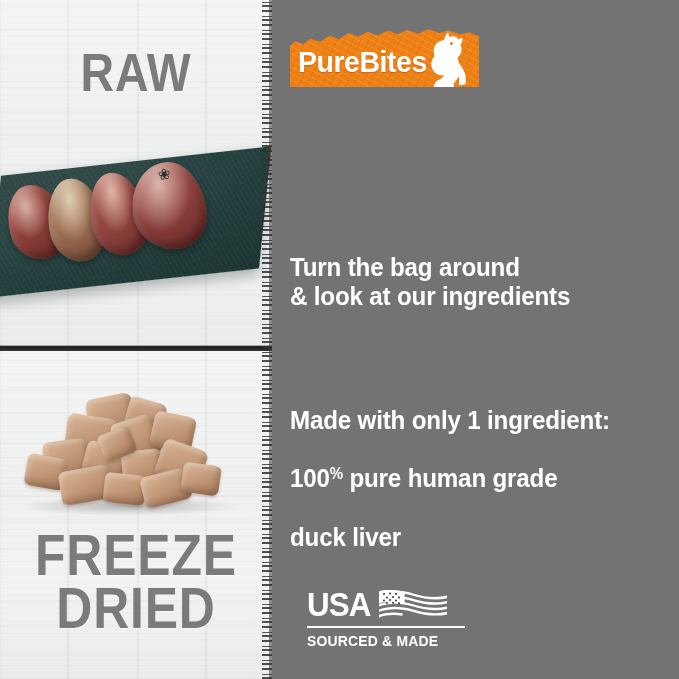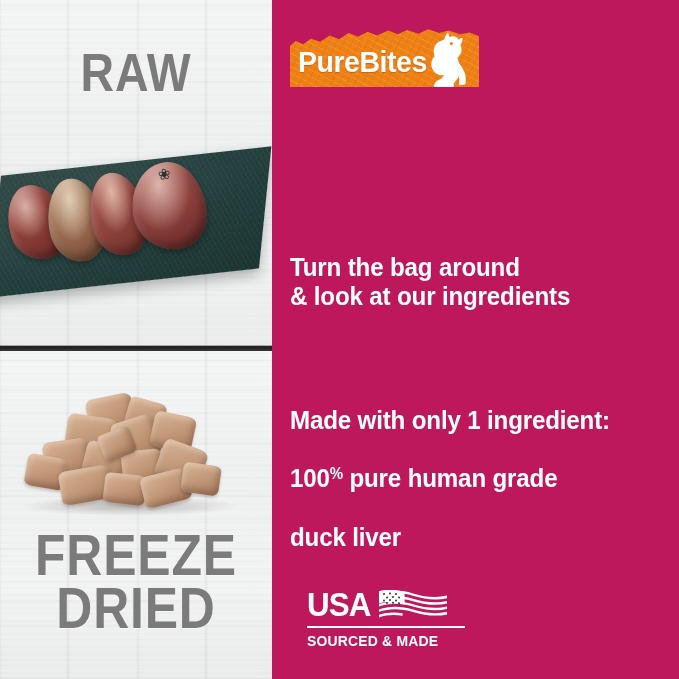--- a/index.html
+++ b/index.html
@@ -16,21 +16,20 @@
     overflow:hidden;
     background:#333333;
   }
 
   
   .left-col{
     position:absolute;
     left:0; top:0;
     width:272px; height:679px;
     overflow:hidden;
-    padding-left:16px;
   }
 
   .wood{
     position:absolute;
     left:0;
     width:272px;
     background:
       
       linear-gradient(90deg,
         rgba(0,0,0,0.045) 0px, rgba(0,0,0,0.0) 2px,
@@ -215,21 +214,21 @@
       inset 2px 3px 5px rgba(255,240,225,.35),
       0 2px 3px rgba(70,50,35,.25);
     border-radius:14% 22% 16% 20% / 20% 16% 22% 16%;
   }
 
   
   .right-col{
     position:absolute;
     left:272px; top:0;
     width:407px; height:679px;
-    background:#be185d;
+    background:#737373;
   }
 
   
   .logo{
     position:absolute;
     left:18px; top:25px;
     width:189px; height:62px;
   }
   .logo-badge{
     position:absolute;

